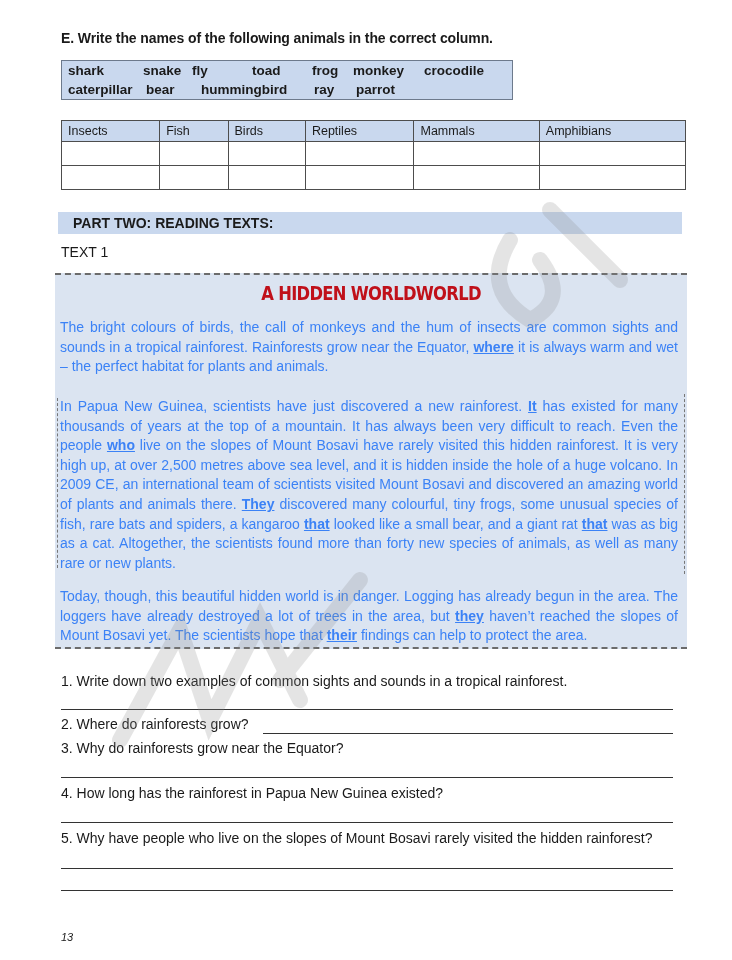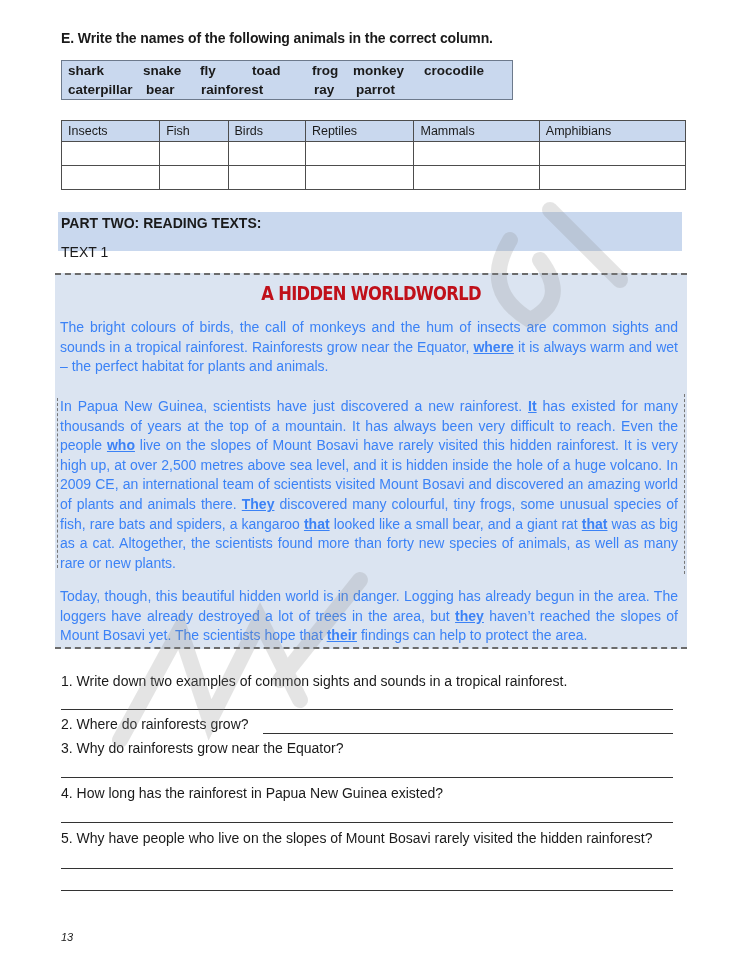--- a/index.html
+++ b/index.html
@@ -21,22 +21,22 @@
     table.cat {
       position: absolute; left: 61px; top: 120px; width: 625px;
       border-collapse: collapse; font-size: 12.5px;
     }
     table.cat th {
       background: #c9d8ee; text-align: left; font-weight: normal;
       padding: 2px 6px; height: 16px; border: 1px solid #4d4d4d;
     }
     table.cat td { height: 21px; border: 1px solid #4d4d4d; }
     .part-two {
-      left: 58px; top: 212px; width: 624px; height: 39px; background: #c9d8ee;
-      font-size: 14px; font-weight: bold; line-height: 22px; padding-left: 3px; box-sizing: border-box;
+      left: 58px; top: 212px; width: 624px; height: 22px; background: #c9d8ee;
+      font-size: 14px; font-weight: bold; line-height: 22px; padding-left: 15px; box-sizing: border-box;
     }
     .text1 { left: 61px; top: 244px; font-size: 14px; font-weight: normal; }
     .reading-box {
       left: 55px; top: 273px; width: 632px; height: 376px;
       background: #dbe4f1;
       border-top: 2px dashed #6b6b6b; border-bottom: 2px dashed #6b6b6b;
       box-sizing: border-box;
     }
     .story-title {
       left: 55px; top: 282px; width: 632px; text-align: center;
@@ -57,28 +57,28 @@
     }
   </style>
 </head>
 <body>
 
 <div class="abs instruction">E. Write the names of the following animals in the correct column.</div>
 
 <div class="abs word-box">
   <span class="w" style="left:6px;top:2px">shark</span>
   <span class="w" style="left:81px;top:2px">snake</span>
-  <span class="w" style="left:138px;top:2px">fly</span>
+  <span class="w" style="left:130px;top:2px">fly</span>
   <span class="w" style="left:190px;top:2px">toad</span>
   <span class="w" style="left:250px;top:2px">frog</span>
   <span class="w" style="left:291px;top:2px">monkey</span>
   <span class="w" style="left:362px;top:2px">crocodile</span>
   <span class="w" style="left:6px;top:21px">caterpillar</span>
   <span class="w" style="left:84px;top:21px">bear</span>
-  <span class="w" style="left:139px;top:21px">rainforest</span>
+  <span class="w" style="left:139px;top:21px">hummingbird</span>
   <span class="w" style="left:252px;top:21px">ray</span>
   <span class="w" style="left:294px;top:21px">parrot</span>
 </div>
 
 <table class="cat">
   <thead>
     <tr>
       <th>Insects</th>
       <th>Fish</th>
       <th>Birds</th>

